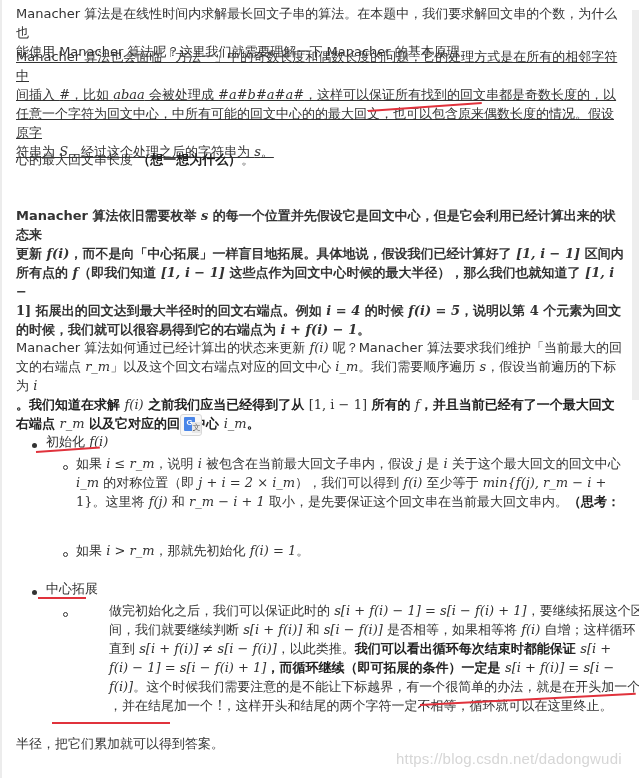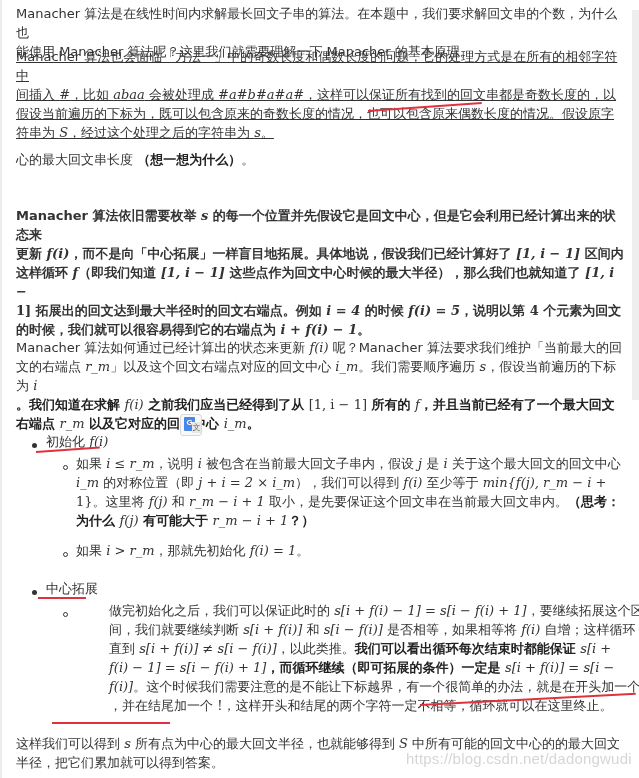--- a/index.html
+++ b/index.html
@@ -20,57 +20,57 @@
   .circ { position: absolute; width: 5px; height: 5px; border-radius: 50%; border: 1px solid #333; box-sizing: border-box; }
   .redline { position: absolute; height: 1.5px; background: #e0323c; transform-origin: left center; }
   .translate-icon {
     position: absolute; left: 180px; top: 414px; width: 22px; height: 22px;
     border: 1px solid #d8d8d8; border-radius: 3px; background: #f8f8f8; box-sizing: border-box;
   }
   .translate-icon .g { position: absolute; left: 3px; top: 2px; width: 11px; height: 14px; background: #4a86e8; border-radius: 1px; color: #fff; font-size: 8px; line-height: 12px; text-align: center; font-family: "Liberation Sans", sans-serif; font-weight: bold; }
   .translate-icon .t { position: absolute; left: 11px; top: 7px; width: 9px; height: 11px; background: #e8e8e8; color: #666; font-size: 8px; line-height: 11px; text-align: center; font-family: "Liberation Sans", sans-serif; }
   .watermark {
     position: absolute; left: 396px; top: 750px; font-family: "Liberation Sans", sans-serif;
-    font-size: 15px; color: #d6d6d6; letter-spacing: 0.2px; margin-left: 10px;
+    font-size: 15px; color: #d6d6d6; letter-spacing: 0.2px;
   }
 </style>
 </head>
 <body>
 
 <div class="frame-left"></div>
 <div class="frame-right"></div>
 
 <div class="content">
 
   <div class="para" style="top:4px;">
     <p>Manacher 算法是在线性时间内求解最长回文子串的算法。在本题中，我们要求解回文串的个数，为什么也</p>
     <p>能使用 Manacher 算法呢？这里我们就需要理解一下 Manacher 的基本原理。</p>
   </div>
 
   <div class="para" style="top:47px;text-decoration:underline;">
     <p>Manacher 算法也会面临「方法一」中的奇数长度和偶数长度的问题，它的处理方式是在所有的相邻字符中</p>
     <p>
       <span>间插入 </span><span class="m">#</span><span>，比如 </span><span class="m">abaa</span><span> 会被处理成 </span><span class="m">#a#b#a#a#</span><span>，这样可以保证所有找到的回文串都是奇数长度的，以</span>
     </p>
-    <p>假设当前遍历的下标为，既可以包含原来的奇数长度的情况，也可以包含原来偶数长度的情况。假设原字</p>
+    <p>任意一个字符为回文中心，中所有可能的回文中心的的最大回文，也可以包含原来偶数长度的情况。假设原字</p>
     <p>
       <span>符串为 </span><span class="m">S</span><span>，经过这个处理之后的字符串为 </span><span class="m">s</span><span>。</span>
     </p>
   </div>
 
   <div class="para" style="top:150px;">
     <p>
       <span>心的最大回文串长度 </span><span class="b">（想一想为什么）</span><span>。</span>
     </p>
   </div>
 
   <div class="para" style="top:206px;font-weight:bold;">
     <p><span>Manacher 算法依旧需要枚举 </span><span class="m">s</span><span> 的每一个位置并先假设它是回文中心，但是它会利用已经计算出来的状态来</span></p>
     <p><span>更新 </span><span class="m">f(i)</span><span>，而不是向「中心拓展」一样盲目地拓展。具体地说，假设我们已经计算好了 </span><span class="m">[1, i − 1]</span><span> 区间内</span></p>
-    <p><span>这样循环 </span><span class="m">f</span><span>（即我们知道 </span><span class="m">[1, i − 1]</span><span> 这些点作为回文中心时候的最大半径），那么我们也就知道了 </span><span class="m">[1, i −</span></p>
+    <p><span>所有点的 </span><span class="m">f</span><span>（即我们知道 </span><span class="m">[1, i − 1]</span><span> 这些点作为回文中心时候的最大半径），那么我们也就知道了 </span><span class="m">[1, i −</span></p>
     <p><span class="mr">1]</span><span> 拓展出的回文达到最大半径时的回文右端点。例如 </span><span class="m">i = 4</span><span> 的时候 </span><span class="m">f(i) = 5</span><span>，说明以第 </span><span class="mr">4</span><span> 个元素为回文</span></p>
     <p><span>的时候，我们就可以很容易得到它的右端点为 </span><span class="m">i + f(i) − 1</span><span>。</span></p>
   </div>
 
   <div class="para" style="top:338px;">
     <p><span>Manacher 算法如何通过已经计算出的状态来更新 </span><span class="m">f(i)</span><span> 呢？Manacher 算法要求我们维护「当前最大的回</span></p>
     <p><span>文的右端点 </span><span class="m">r_m</span><span>」以及这个回文右端点对应的回文中心 </span><span class="m">i_m</span><span>。我们需要顺序遍历 </span><span class="m">s</span><span>，假设当前遍历的下标为 </span><span class="m">i</span></p>
     <p class="b"><span>。我们知道在求解 </span><span class="m" style="font-weight:normal">f(i)</span><span> 之前我们应当已经得到了从 </span><span class="mr" style="font-weight:normal">[1, i − 1]</span><span> 所有的 </span><span class="m" style="font-weight:normal">f</span><span>，并且当前已经有了一个最大回文</span></p>
     <p class="b"><span>右端点 </span><span class="m" style="font-weight:normal">r_m</span><span> 以及它对应的回文中心 </span><span class="m" style="font-weight:normal">i_m</span><span>。</span></p>
   </div>
@@ -78,21 +78,20 @@
   <div class="dot" style="left:16px; top:443px;"></div>
   <div class="para" style="top:432px; left:30px; width:580px;">
     <p><span>初始化 </span><span class="m">f(i)</span></p>
   </div>
 
   <div class="circ" style="left:47px; top:465px;"></div>
   <div class="para" style="top:454px; left:60px; width:550px;">
     <p><span>如果 </span><span class="m">i ≤ r_m</span><span>，说明 </span><span class="m">i</span><span> 被包含在当前最大回文子串内，假设 </span><span class="m">j</span><span> 是 </span><span class="m">i</span><span> 关于这个最大回文的回文中心</span></p>
     <p><span class="m">i_m</span><span> 的对称位置（即 </span><span class="m">j + i = 2 × i_m</span><span>），我们可以得到 </span><span class="m">f(i)</span><span> 至少等于 </span><span class="m">min{f(j), r_m − i +</span></p>
     <p><span class="mr">1}</span><span>。这里将 </span><span class="m">f(j)</span><span> 和 </span><span class="m">r_m − i + 1</span><span> 取小，是先要保证这个回文串在当前最大回文串内。</span><span class="b">（思考：</span></p>
-    <p><span class="b">为什么 </span><span class="m">f(j)</span><span class="b"> 有可能大于 </span><span class="m">r_m − i + 1</span><span class="b">？）</span></p>
   </div>
 
   <div class="circ" style="left:47px; top:552px;"></div>
   <div class="para" style="top:541px; left:60px; width:550px;">
     <p><span>如果 </span><span class="m">i &gt; r_m</span><span>，那就先初始化 </span><span class="m">f(i) = 1</span><span>。</span></p>
   </div>
 
   <div class="dot" style="left:16px; top:590px;"></div>
   <div class="para" style="top:579px; left:30px; width:580px;">
     <p>中心拓展</p>
@@ -102,21 +101,20 @@
   <div class="para" style="top:601px; left:60px; width:550px;margin-left:33px;">
     <p><span>做完初始化之后，我们可以保证此时的 </span><span class="m">s[i + f(i) − 1] = s[i − f(i) + 1]</span><span>，要继续拓展这个区</span></p>
     <p><span>间，我们就要继续判断 </span><span class="m">s[i + f(i)]</span><span> 和 </span><span class="m">s[i − f(i)]</span><span> 是否相等，如果相等将 </span><span class="m">f(i)</span><span> 自增；这样循环</span></p>
     <p><span>直到 </span><span class="m">s[i + f(i)] ≠ s[i − f(i)]</span><span>，以此类推。</span><span class="b">我们可以看出循环每次结束时都能保证 </span><span class="m">s[i +</span></p>
     <p><span class="m">f(i) − 1] = s[i − f(i) + 1]</span><span class="b">，而循环继续（即可拓展的条件）一定是 </span><span class="m">s[i + f(i)] = s[i −</span></p>
     <p><span class="m">f(i)]</span><span>。这个时候我们需要注意的是不能让下标越界，有一个很简单的办法，就是在开头加一个 </span><span class="mr">$</span></p>
     <p><span>，并在结尾加一个 </span><span class="mr">!</span><span>，这样开头和结尾的两个字符一定不相等，循环就可以在这里终止。</span></p>
   </div>
 
   <div class="para" style="top:734px;">
-    <p><span>这样我们可以得到 </span><span class="m">s</span><span> 所有点为中心的最大回文半径，也就能够得到 </span><span class="m">S</span><span> 中所有可能的回文中心的的最大回文</span></p>
     <p>半径，把它们累加就可以得到答案。</p>
   </div>
 </div>
 
 <div class="redline" style="left:368px; top:110px; width:114px; transform:rotate(-4deg);"></div>
 <div class="redline" style="left:36px; top:451px; width:64px; transform:rotate(-4deg);"></div>
 <div class="redline" style="left:38px; top:597px; width:48px;"></div>
 <div class="redline" style="left:420px; top:704px; width:216px; transform:rotate(-3deg);"></div>
 <div class="redline" style="left:52px; top:722px; width:118px;"></div>
 

